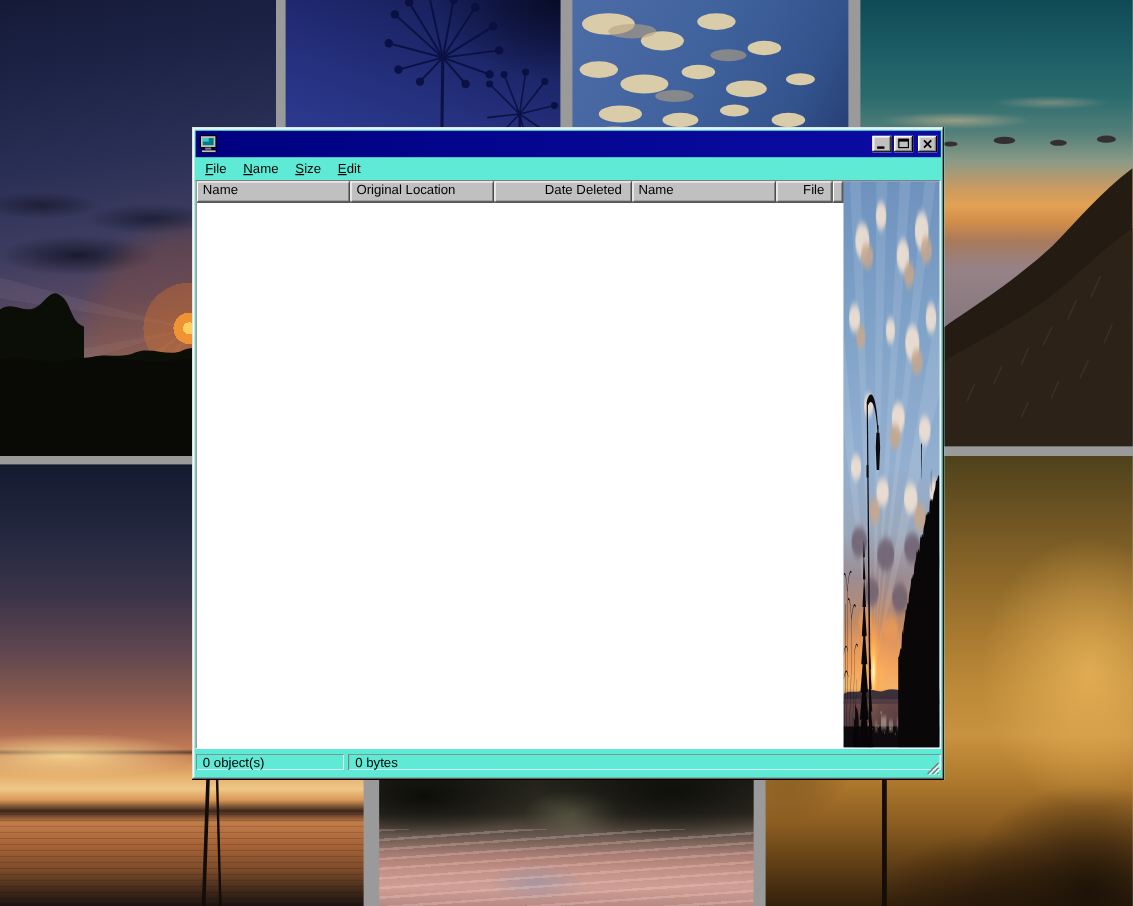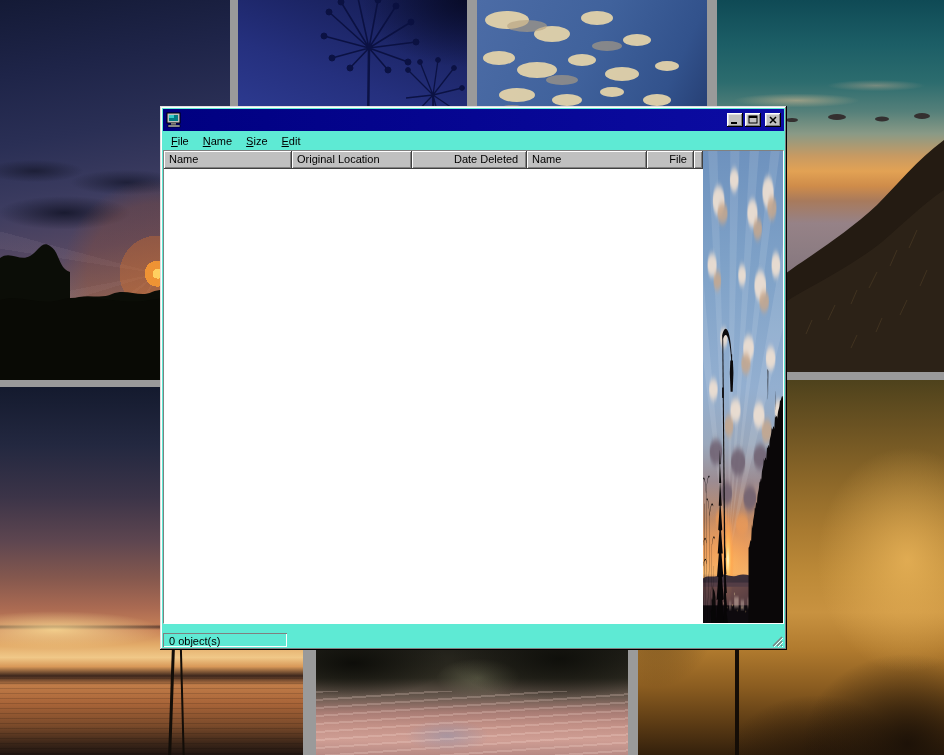--- a/index.html
+++ b/index.html
@@ -80,21 +80,21 @@
     border-bottom:1px solid #fff;border-right:1px solid #fff;
     background:#fff;display:flex;flex-direction:row;margin-bottom:2px;overflow:hidden;}
   #header-row{height:18px;flex:0 0 18px;display:flex;background:#c0c0c0;}
   .hcell{box-sizing:border-box;font-size:11px;color:#000;padding:2px 4px 0 5px;
     background:#c0c0c0;white-space:nowrap;overflow:hidden;
     box-shadow: inset -1px -1px 0 #404040, inset 1px 1px 0 #fff, inset -2px -2px 0 #808080;}
   .hc0{width:128px;} .hc1{width:120px;} .hc2{width:115px;padding-left:42px;} .hc3{width:120px;}
   .hc4{width:47px;text-align:right;padding-right:7px;} .hc5{flex:1 1 auto;}
   #photo-area{flex:1 1 auto;position:relative;background:#6e92be;}
   #photo-area svg{position:absolute;left:0;top:0;width:100%;height:100%;}
-  #statusbar{height:19px;flex:0 0 19px;display:flex;align-items:flex-end;position:relative;padding-top:2px;}
+  #statusbar{height:19px;flex:0 0 19px;display:flex;align-items:flex-start;position:relative;padding-top:2px;}
   .spanel{box-shadow: inset 1px 1px 0 #808080, inset -1px -1px 0 #fff;
     font-size:11px;color:#000;padding:2px 6px 0 6px;box-sizing:border-box;white-space:nowrap;overflow:hidden;}
   #spanel-objects{width:124px;margin-right:3px;}
   #spanel-bytes{flex:1 1 auto;}
   #resize-grip{position:absolute;right:1px;bottom:1px;width:13px;height:13px;}
 </style>
 </head>
 <body>
 
 <div class="bgphoto" id="bg-rays">
@@ -399,20 +399,21 @@
           <path d="M48,455 C60,430 70,408 68,380 M68,380 C76,372 84,370 92,374" stroke-width="1.2"></path>
           <path d="M0,400 C12,392 22,392 30,398 M0,380 C10,372 20,372 28,378" stroke-width="1.2"></path>
           <path d="M62,455 C74,436 82,420 80,400" stroke-width="1"></path>
         </g>
       </svg>
     </div>
   </div>
 
   <div id="statusbar">
     <span class="spanel" id="spanel-objects">0 object(s)</span>
+    <span class="spanel" id="spanel-bytes">0 bytes</span>
     <span id="resize-grip">
       <svg viewBox="0 0 13 13" width="13" height="13">
         <path d="M12 3 L3 12 M12 7 L7 12 M12 11 L11 12" stroke="#808080" stroke-width="1.4" fill="none"></path>
         <path d="M13 4 L4 13 M13 8 L8 13 M13 12 L12 13" stroke="#ffffff" stroke-width="1" fill="none"></path>
       </svg>
     </span>
   </div>
 
 </div>
 

